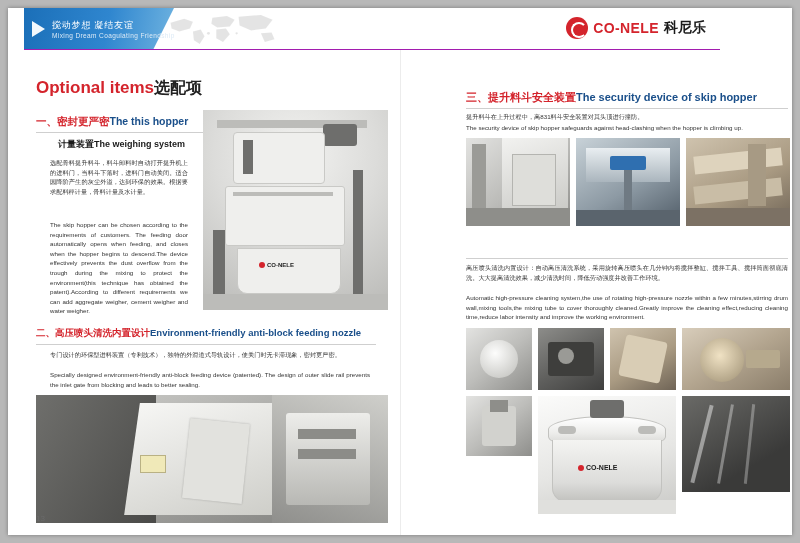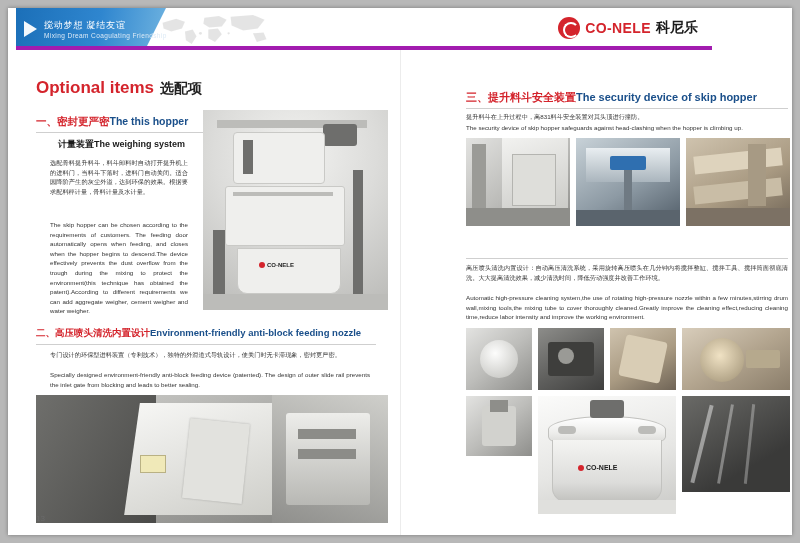--- a/index.html
+++ b/index.html
@@ -16,25 +16,25 @@
     left: 8px;
     top: 8px;
     width: 784px;
     height: 527px;
     background: #ffffff;
     box-shadow: 0 0 4px rgba(0,0,0,.35);
   }
   
   .header {
     position: absolute;
-    left: 8px; top: 0;
+    left: 16px; top: 0;
     width: 696px;
     height: 42px;
     background: #ffffff;
-    border-bottom: 4px solid #a21caf;
+    border-bottom: 1px solid #a21caf;
     overflow: hidden;
   }
   .header-blue {
     position: absolute;
     left: 0; top: 0;
     width: 150px; height: 42px;
     background: linear-gradient(100deg,#1b6fb8 0%, #2f86cf 55%, #6fb3e0 100%);
     clip-path: polygon(0 0, 100% 0, 86% 100%, 0 100%);
   }
   .header-arrow {
@@ -117,22 +117,21 @@
   .title-main {
     position: absolute;
     left: 28px; top: 28px;
     font-size: 17px;
     font-weight: bold;
     color: #d4242c;
     white-space: nowrap;
   }
   .title-main .cn {
     color: #222222;
-    font-size: 14px;
-    margin-left: 6px;
+    font-size: 16px;
   }
   .sect-head {
     position: absolute;
     font-size: 10.5px;
     font-weight: bold;
     color: #d4242c;
     white-space: nowrap;
   }
   .sect-head .en { color: #1a4f8a; }
   .sub-head {

